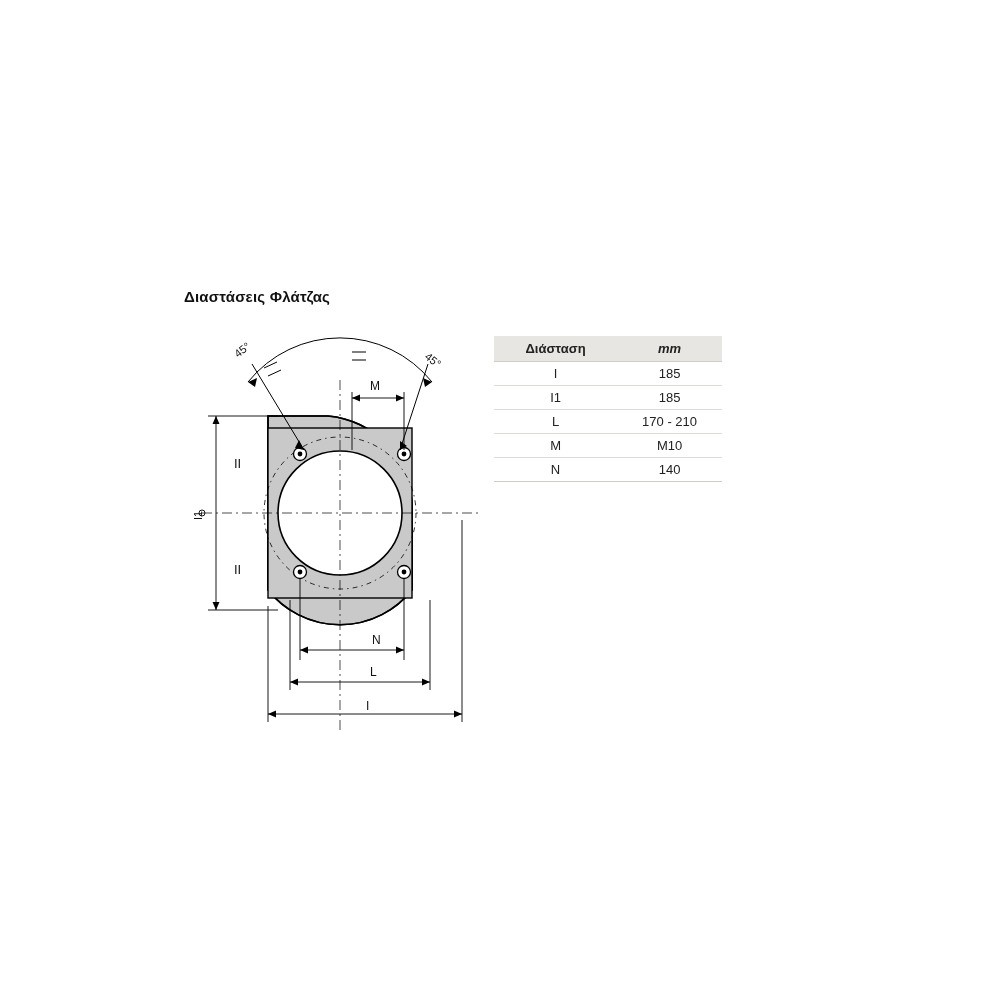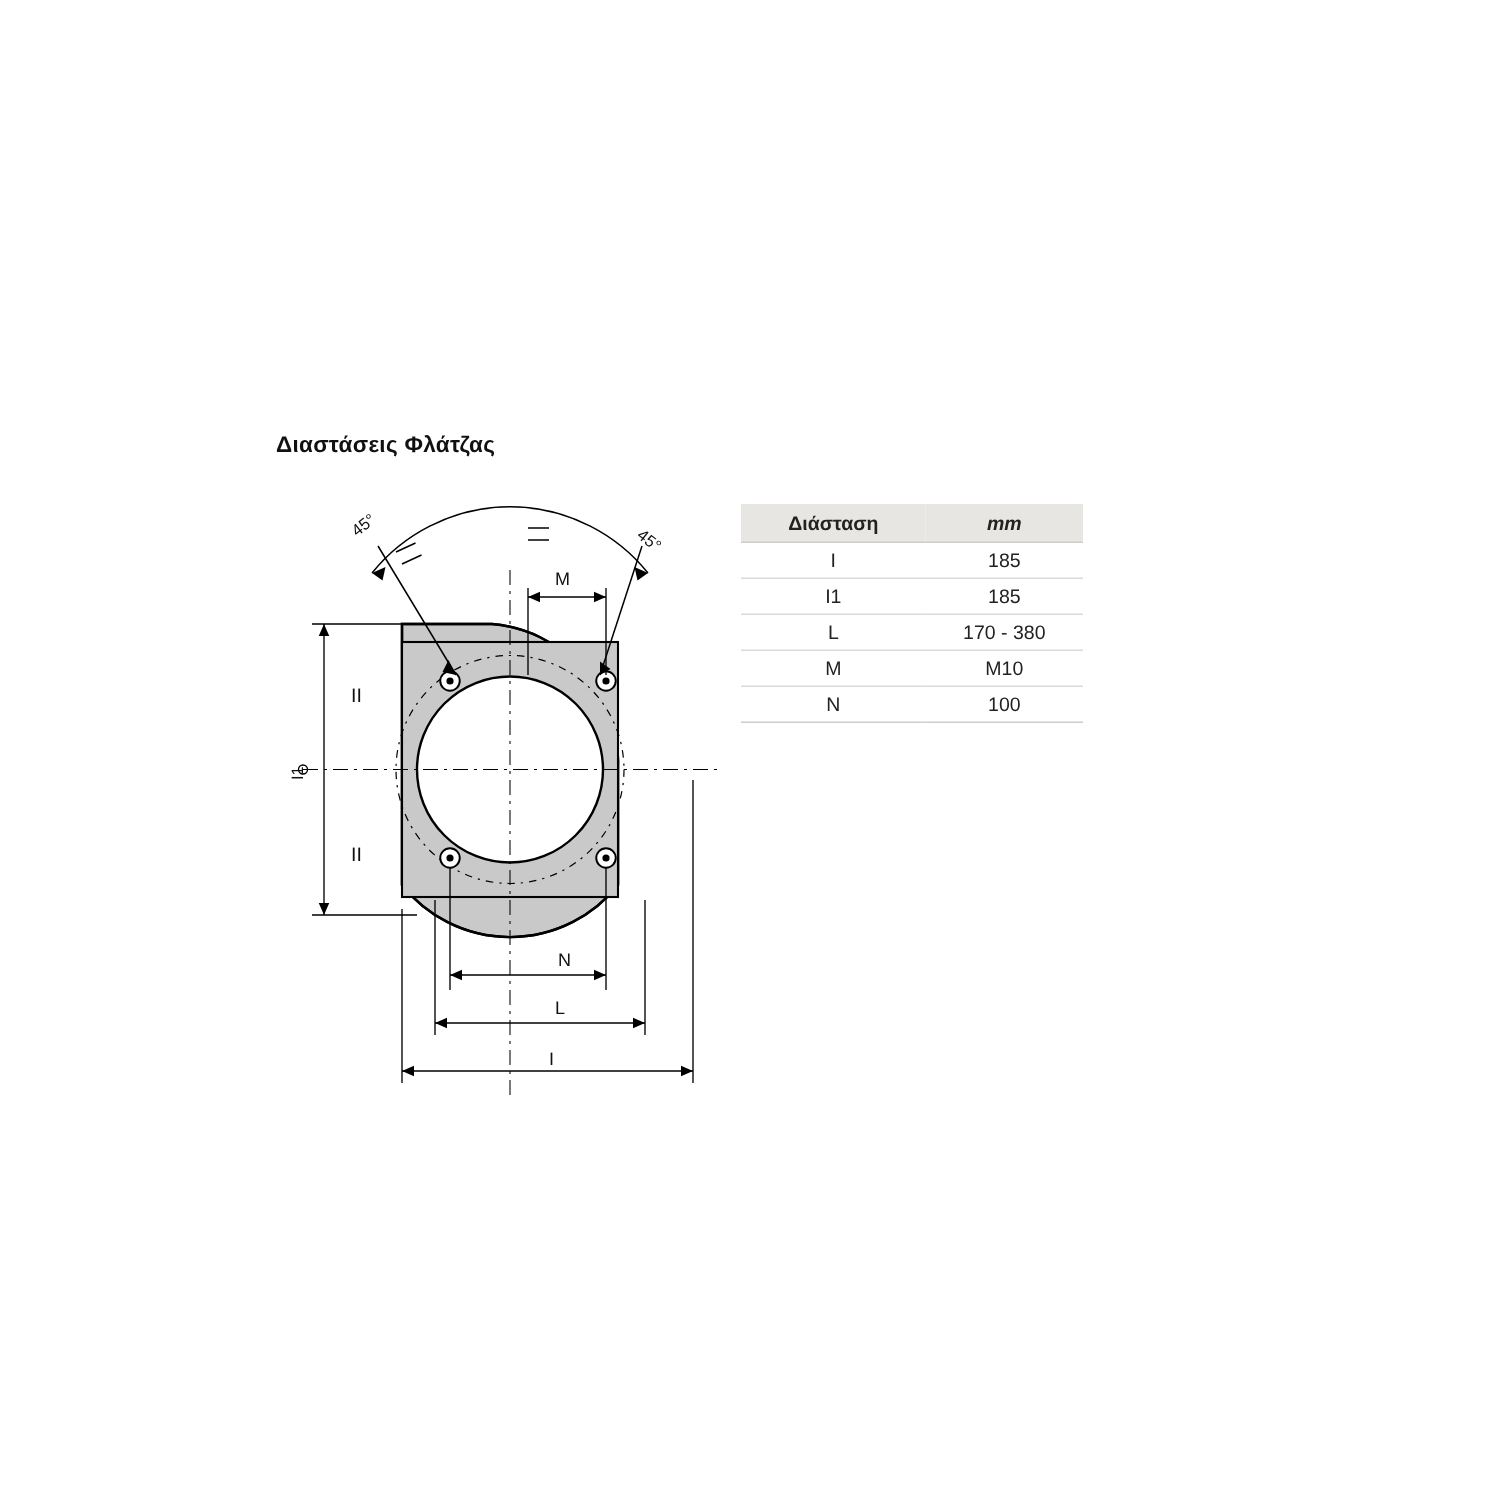--- a/index.html
+++ b/index.html
@@ -204,27 +204,27 @@
         <tr>
           <td>I</td>
           <td>185</td>
         </tr>
         <tr>
           <td>I1</td>
           <td>185</td>
         </tr>
         <tr>
           <td>L</td>
-          <td>170 - 380</td>
+          <td>170 - 210</td>
         </tr>
         <tr>
           <td>M</td>
           <td>M10</td>
         </tr>
         <tr>
           <td>N</td>
-          <td>100</td>
+          <td>140</td>
         </tr>
       </tbody>
     </table>
   </div>
 
 </div>
 
 </body></html>

